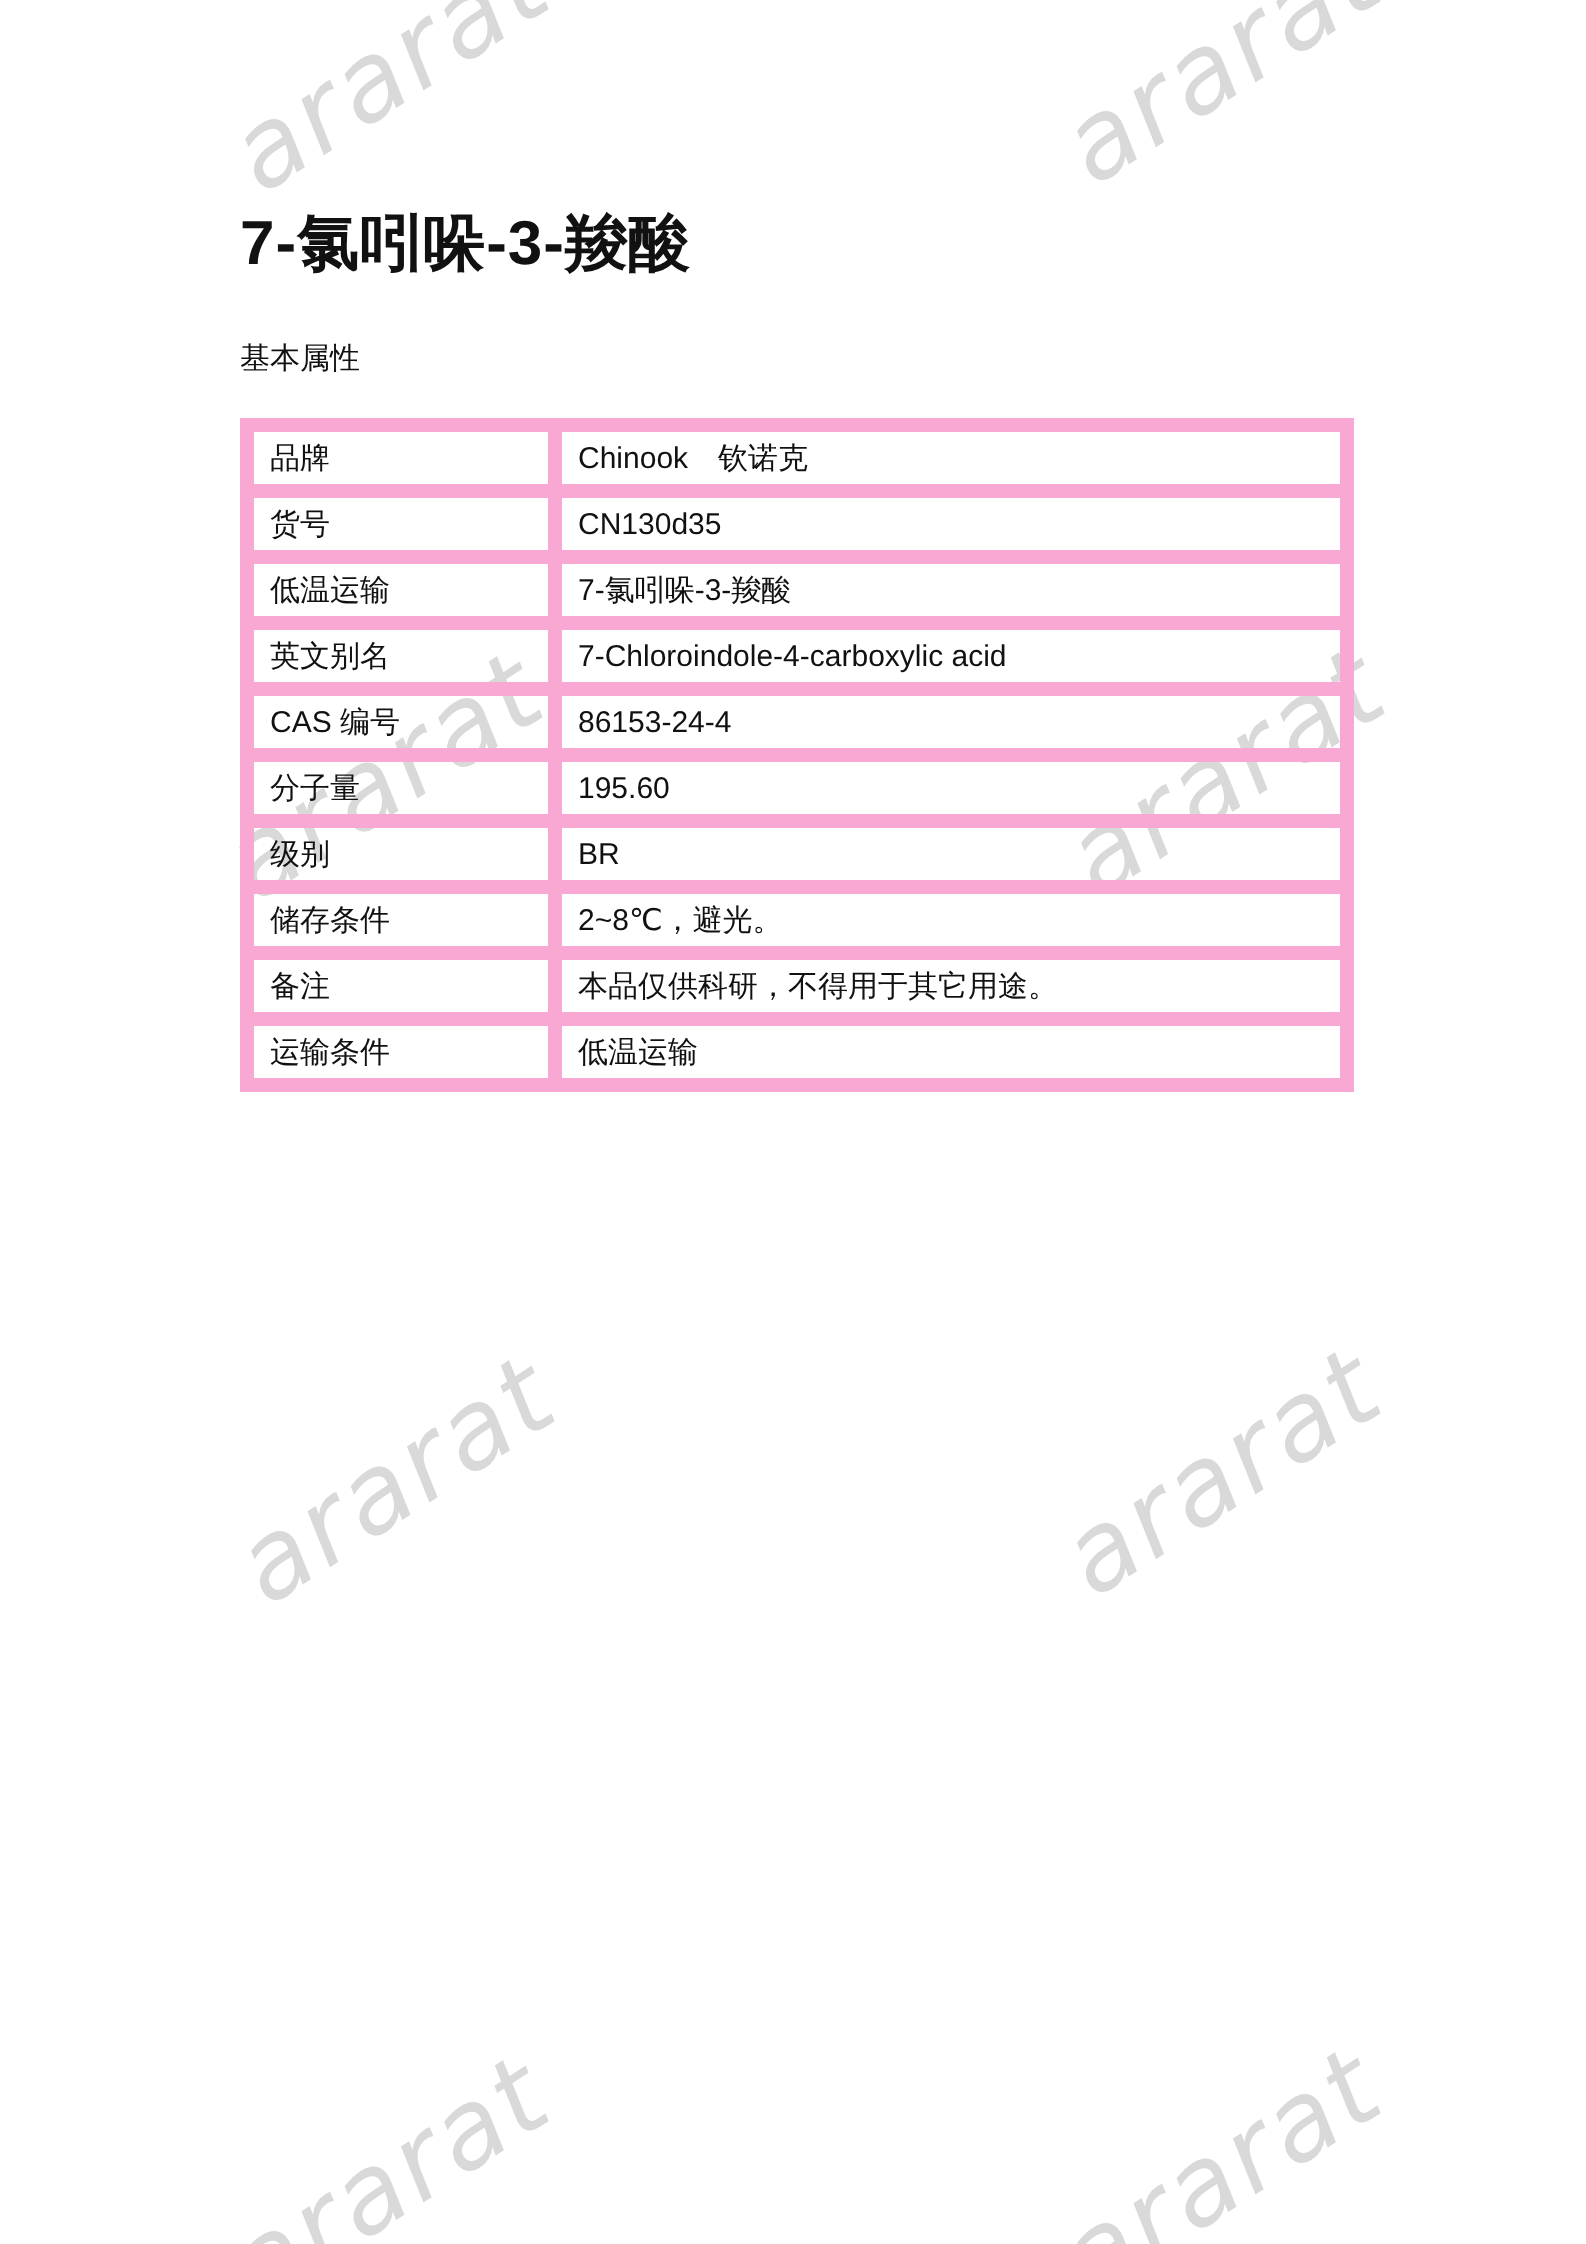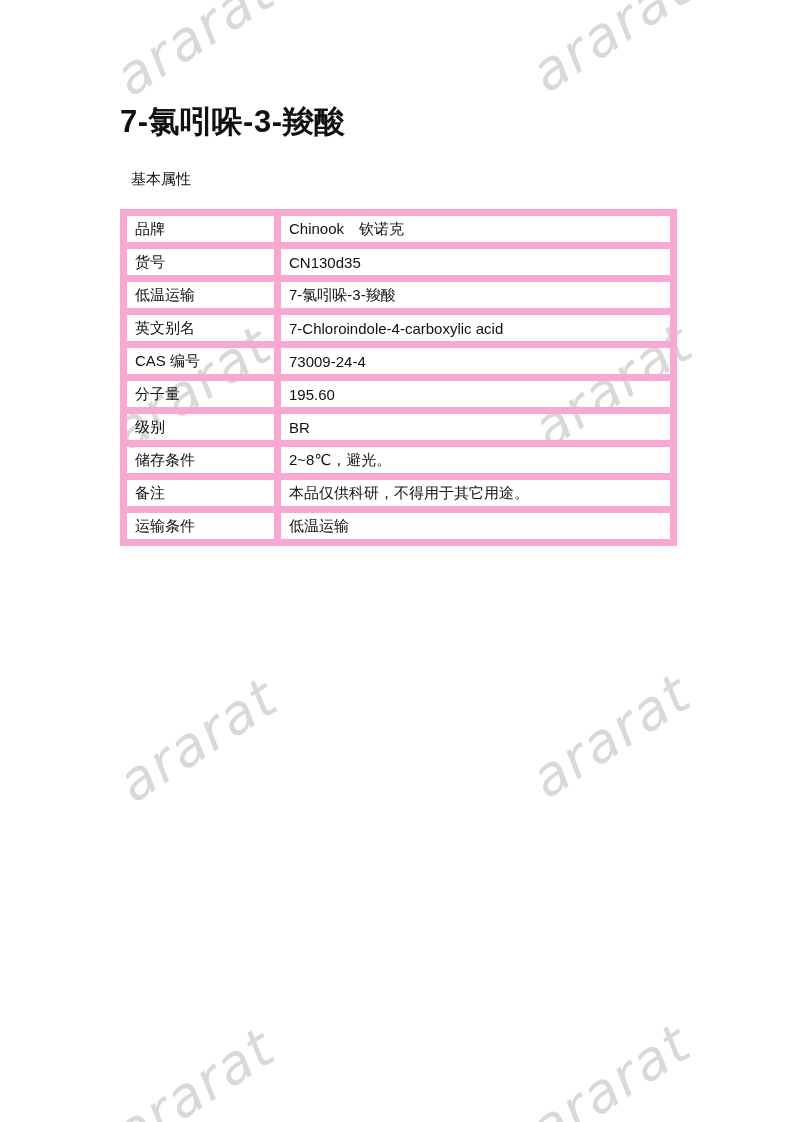--- a/index.html
+++ b/index.html
@@ -54,21 +54,21 @@
     left: 0;
     top: 101px;
     font-size: 31px;
     font-weight: 600;
     color: #111111;
     letter-spacing: 0.5px;
     white-space: nowrap;
   }
   .section-heading {
     position: absolute;
-    left: 11px;
+    left: 0;
     top: 170px;
     font-size: 15px;
     font-weight: 400;
     color: #111111;
   }
   table.props {
     position: absolute;
     left: 0;
     top: 209px;
     width: 557px;
@@ -125,21 +125,21 @@
           <tr>
             <td class="prop-label">低温运输</td>
             <td class="prop-value">7-氯吲哚-3-羧酸</td>
           </tr>
           <tr>
             <td class="prop-label">英文别名</td>
             <td class="prop-value">7-Chloroindole-4-carboxylic acid</td>
           </tr>
           <tr>
             <td class="prop-label">CAS 编号</td>
-            <td class="prop-value">73009-24-4</td>
+            <td class="prop-value">86153-24-4</td>
           </tr>
           <tr>
             <td class="prop-label">分子量</td>
             <td class="prop-value">195.60</td>
           </tr>
           <tr>
             <td class="prop-label">级别</td>
             <td class="prop-value">BR</td>
           </tr>
           <tr>

